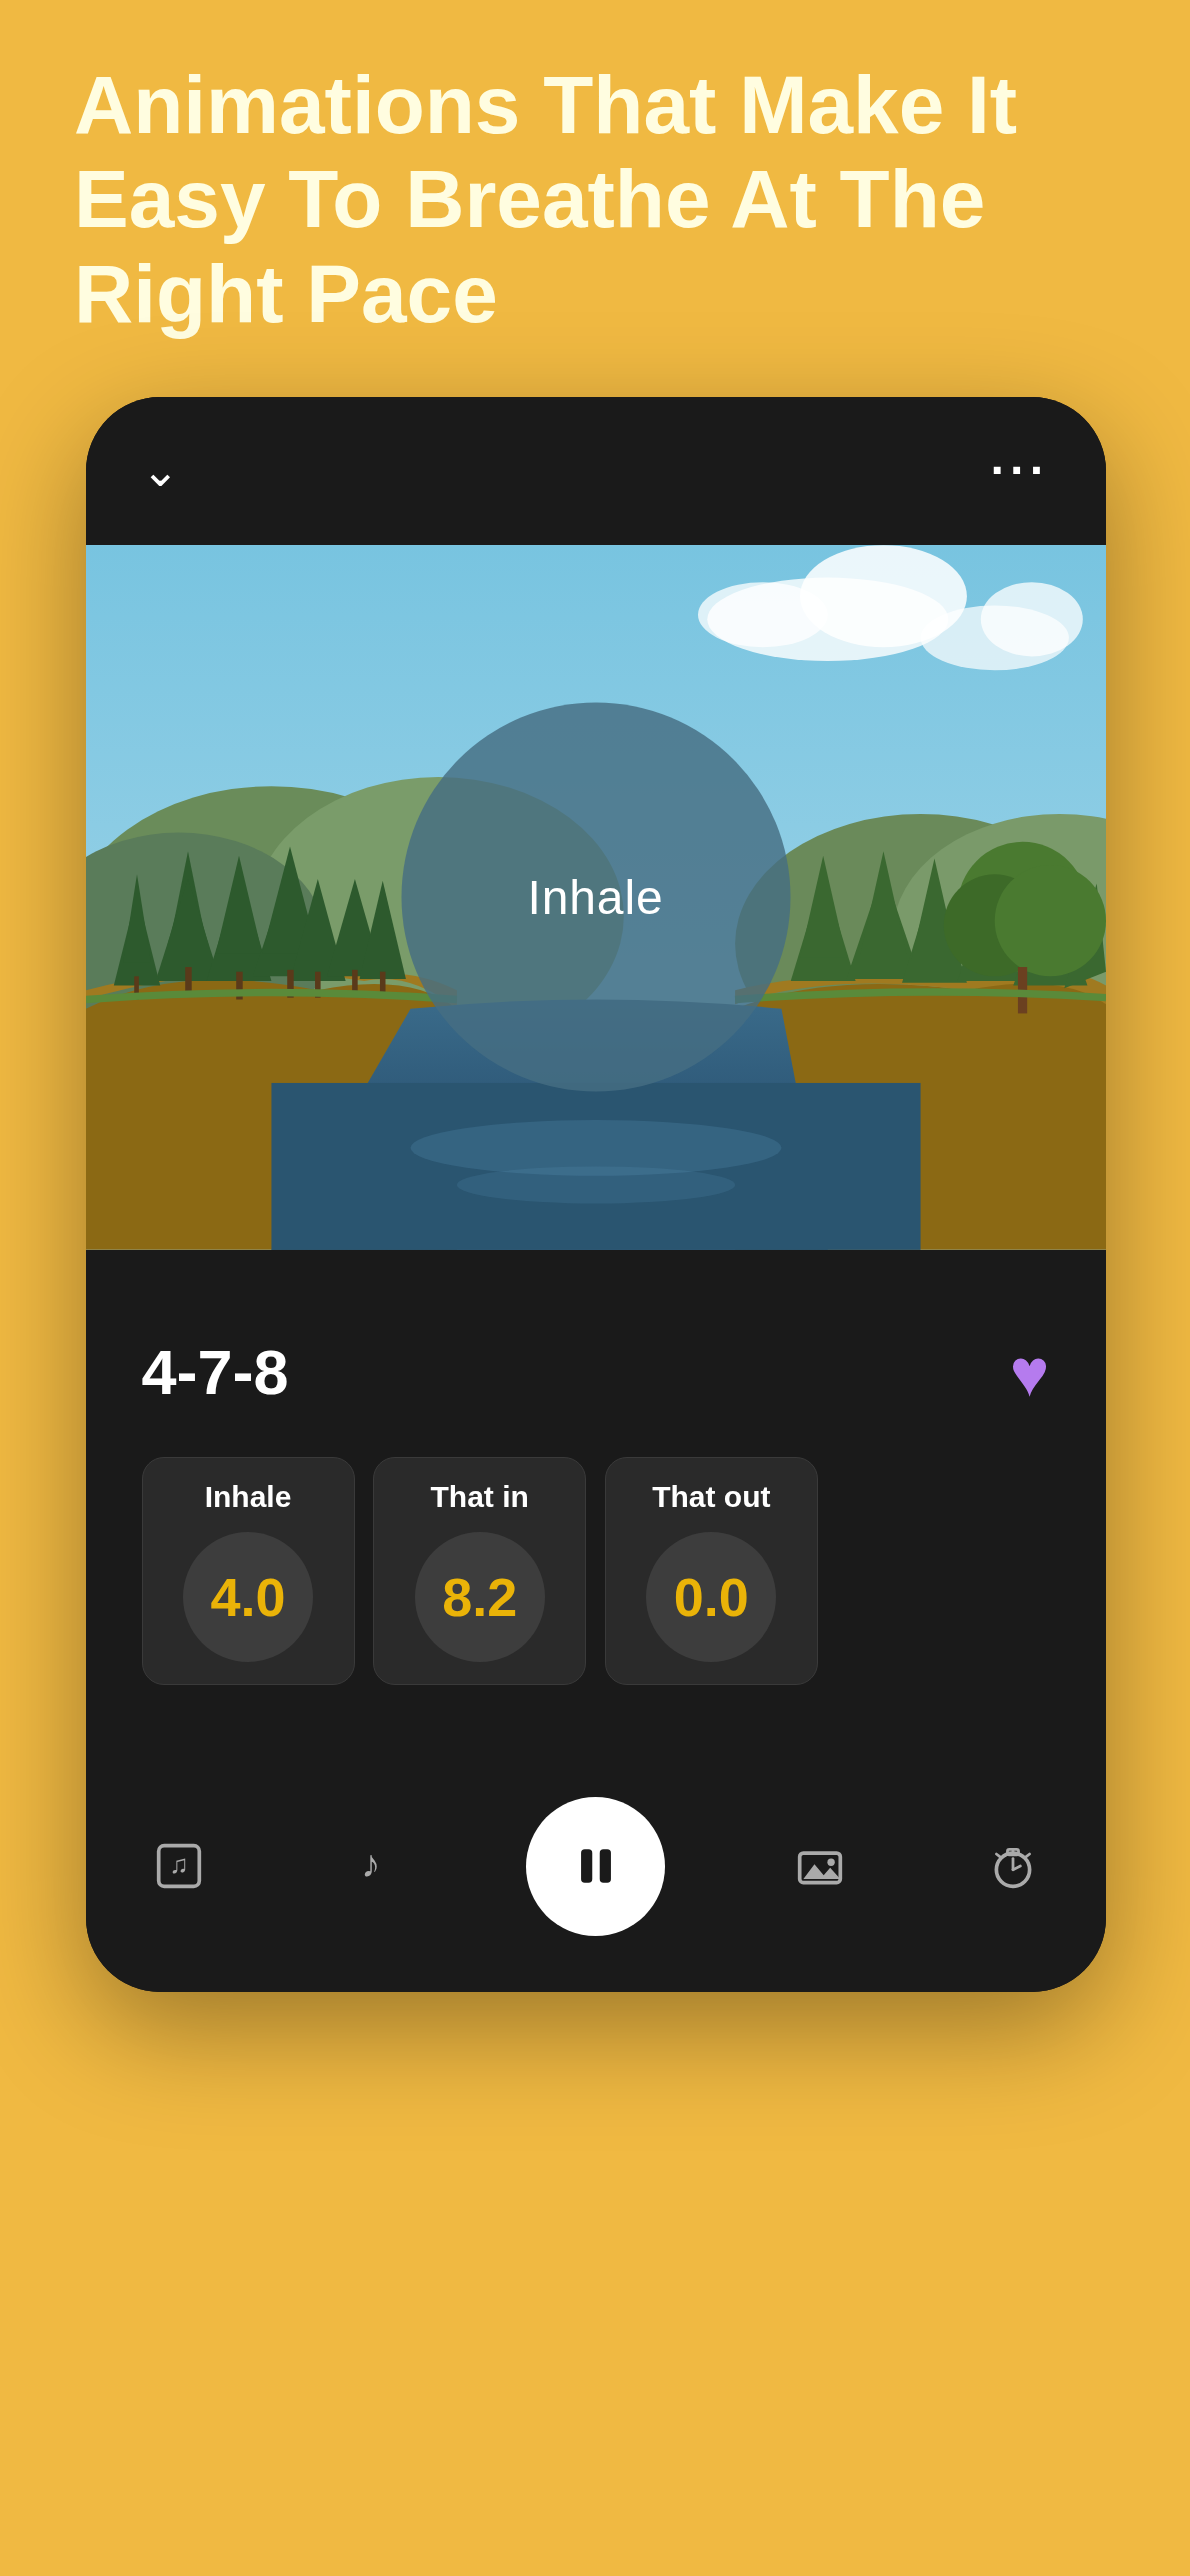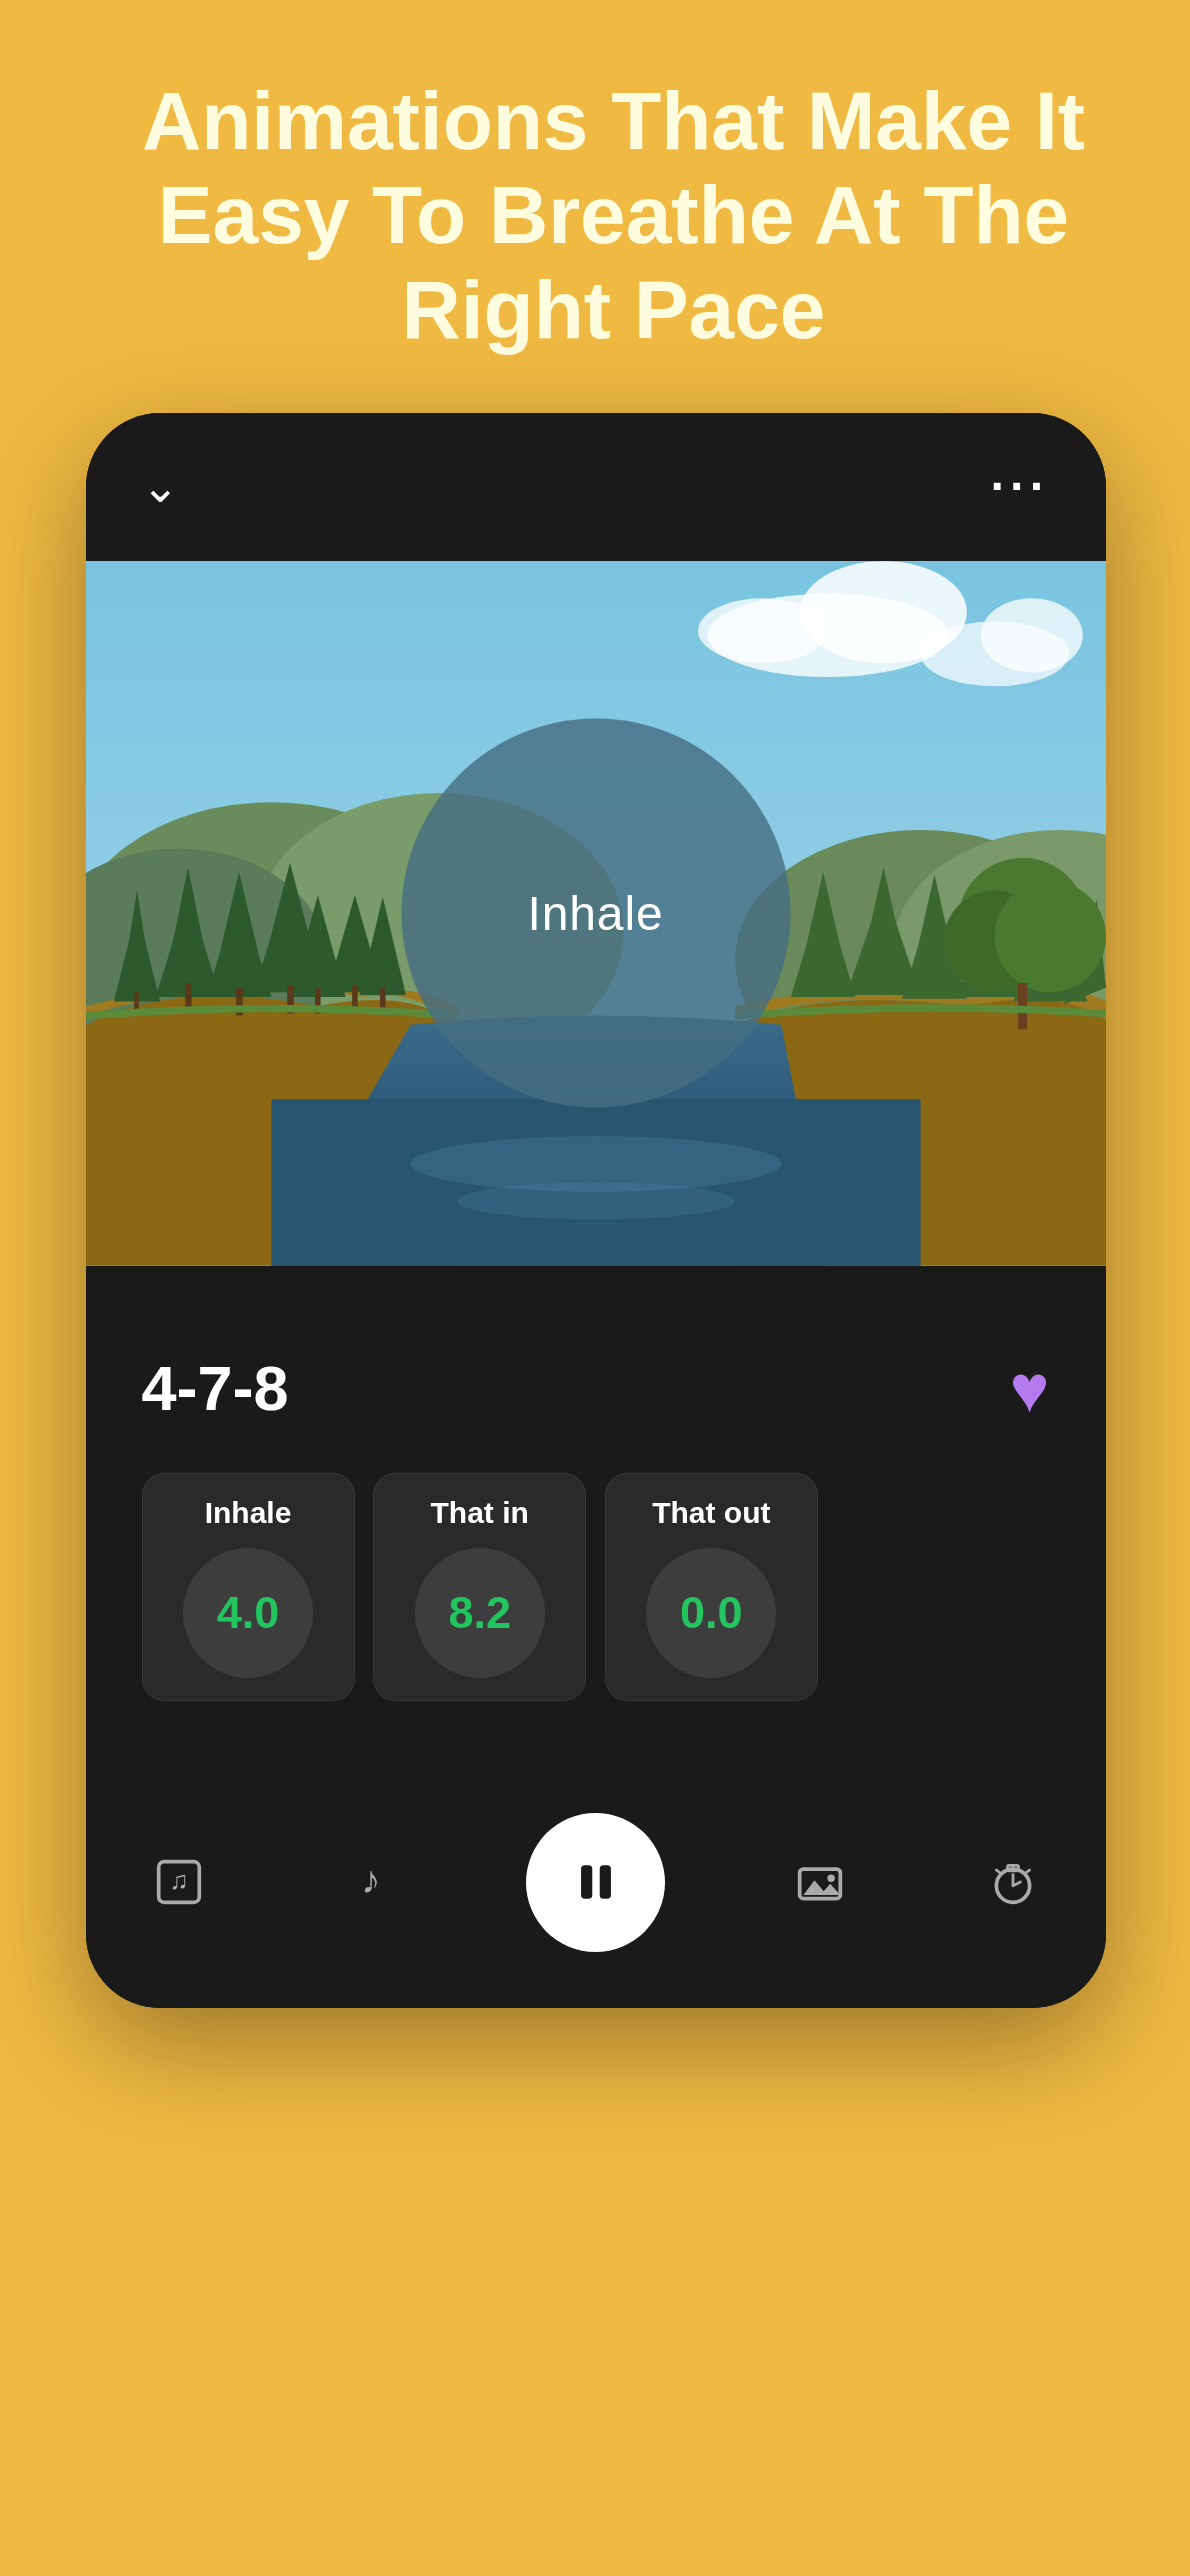--- a/index.html
+++ b/index.html
@@ -10,24 +10,23 @@
       display: flex;
       flex-direction: column;
       align-items: center;
       font-family: -apple-system, BlinkMacSystemFont, 'Helvetica Neue', Arial, sans-serif;
     }
 
     .page-title {
       color: #FFFDE0;
       font-size: 82px;
       font-weight: 800;
-      text-align: center;
-      padding: 74px 74px 56px 74px;
+      text-align: left;
+      padding: 58px 74px 56px 74px;
       line-height: 1.15;
-      margin-left: 36px;
     }
 
     .phone-frame {
       width: 1020px;
       background: #1a1a1a;
       border-radius: 74px;
       overflow: hidden;
       box-shadow: 0 37px 111px rgba(0,0,0,0.35);
       margin-bottom: 74px;
     }
@@ -141,22 +140,22 @@
       width: 130px;
       height: 130px;
       border-radius: 50%;
       background: #3d3d3d;
       display: flex;
       align-items: center;
       justify-content: center;
     }
 
     .breath-card-value {
-      color: #22c55e;
-      font-size: 45px;
+      color: #eab308;
+      font-size: 54px;
       font-weight: 700;
     }
 
     
     .toolbar {
       display: flex;
       align-items: center;
       justify-content: space-between;
       padding: 18.5px 56px 56px 56px;
       background: #1a1a1a;

